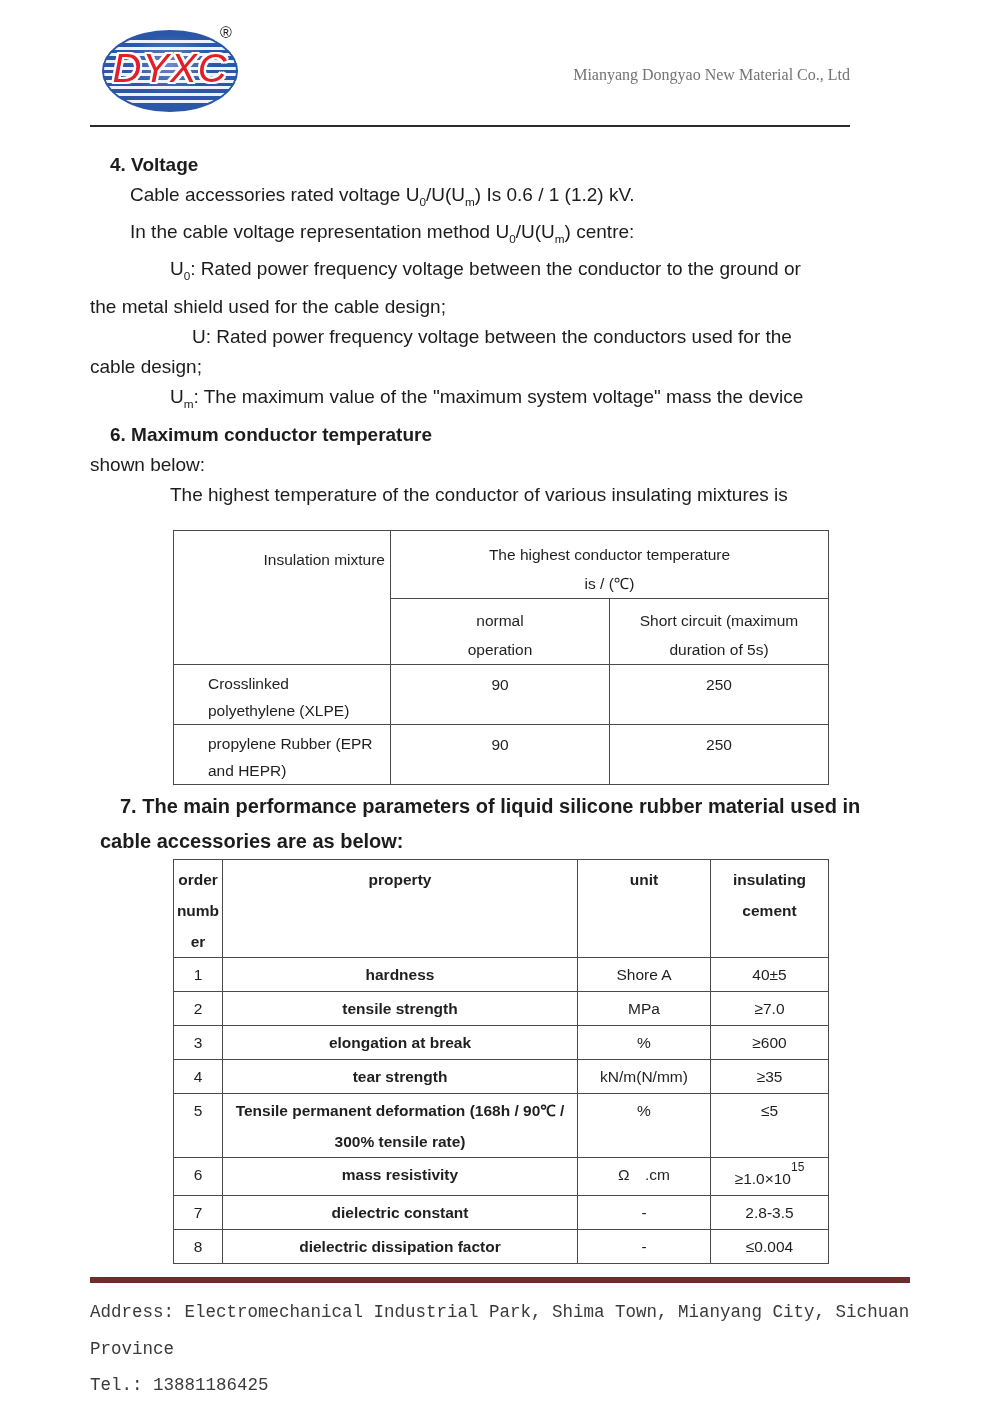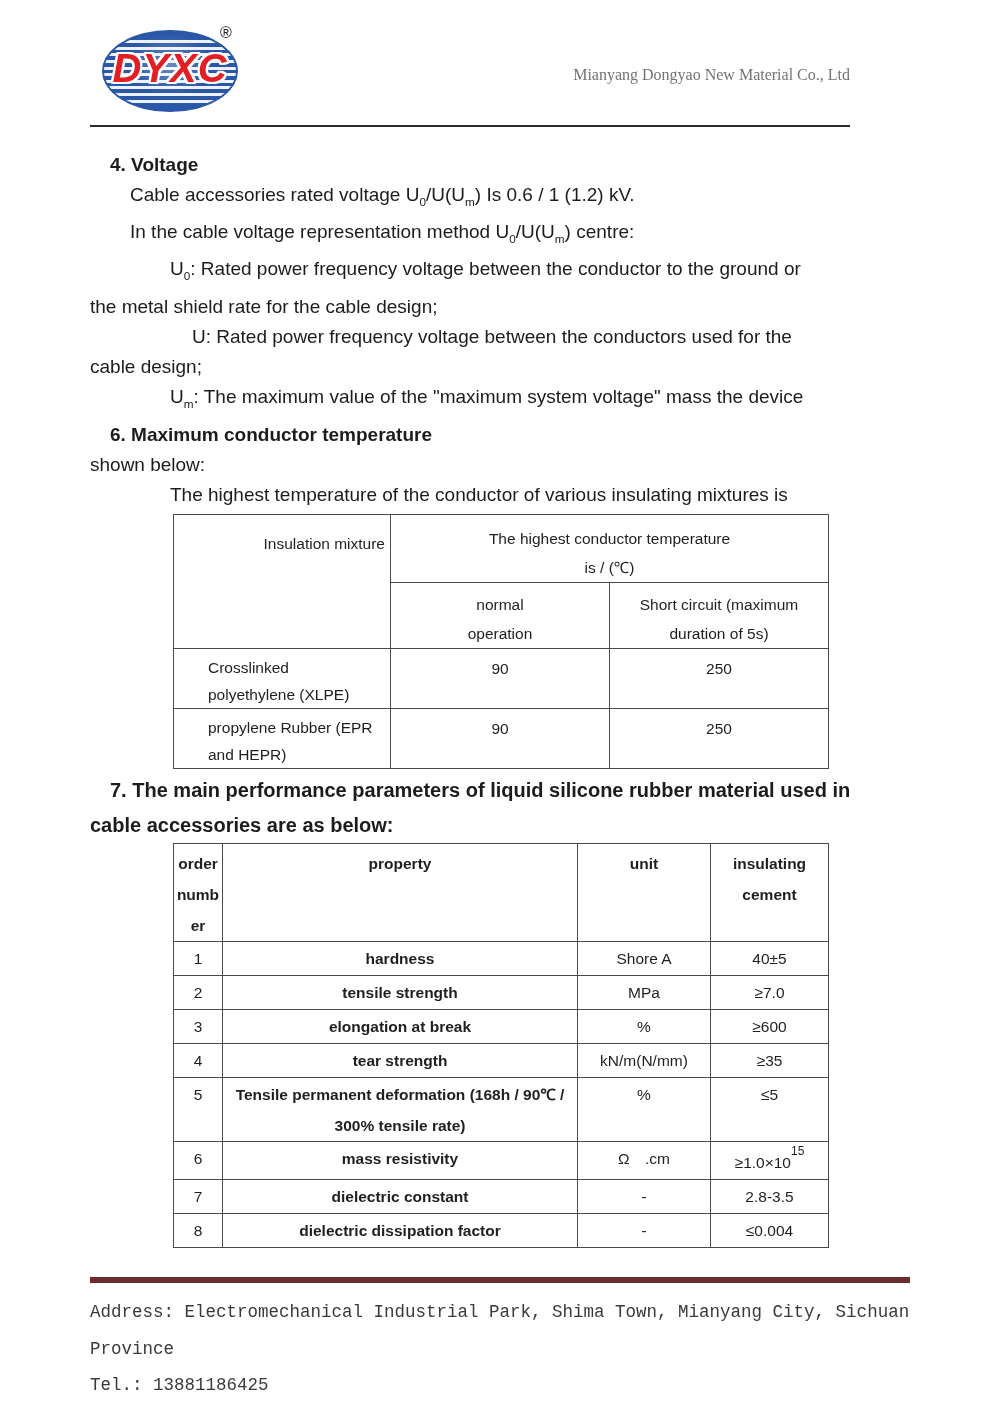--- a/index.html
+++ b/index.html
@@ -14,21 +14,21 @@
     position:absolute; left:102px; top:30px; width:136px; height:82px;
     border-radius:50%;
     background:
       radial-gradient(ellipse at 50% 42%, rgba(255,255,255,0.30) 0%, rgba(255,255,255,0) 45%),
       linear-gradient(180deg, var(--logo-blue) 0 8px, rgba(0,0,0,0) 8px calc(100% - 9px), var(--logo-blue) calc(100% - 9px) 100%),
       repeating-linear-gradient(180deg, var(--logo-blue) 0px, var(--logo-blue) 3.6px, #edf2fc 3.6px, #edf2fc 6.6px);
     box-shadow: inset 0 0 0 2px var(--logo-blue);
     display:flex; align-items:center; justify-content:center;
   }
   .logo-text {
-    font-style:italic; font-weight:bold; font-size:40px; letter-spacing:1px;
+    font-style:italic; font-weight:normal; font-size:40px; letter-spacing:1px;
     color:var(--logo-red); margin-top:-6px;
     text-shadow:-2px -2px 0 #fff, 2px -2px 0 #fff, -2px 2px 0 #fff, 2px 2px 0 #fff,
                  0 -2px 0 #fff, 0 2px 0 #fff, -2px 0 0 #fff, 2px 0 0 #fff;
     text-align:right;
   }
   .logo-reg {
     position:absolute; left:220px; top:25px; font-size:16px; color:#222;
     background:#fff; border-radius:50%; line-height:1;
   }
   .company-name {
@@ -49,28 +49,28 @@
   .content .line { font-size:19px; line-height:30.3px; }
   .bold { font-weight:bold; }
   .pl20 { padding-left:20px; }
   .pl40 { padding-left:40px; }
   .pl80 { padding-left:80px; }
   .pl102 { padding-left:102px; }
   sub { font-size:0.62em; }
   sup { font-size:0.60em; }
 
   .h7 .line { font-size:20px; line-height:35px; font-weight:bold; }
-  .h7 { margin-top:4px; }
+  .h7 { margin-top:4px;margin-left:10px; }
 
   
   table { border-collapse:collapse; table-layout:fixed; margin-left:83px; }
   td { border:1px solid #4a4a4a; font-size:15.5px; color:#1f1f1f; vertical-align:top; overflow:hidden; }
   .tline { display:block; }
 
-  .t1 { width:655px; margin-top:4px; }
+  .t1 { width:655px; margin-top:20px; }
   .t1 td { line-height:29px; }
   .t1-h1 { height:56px; } .t1-h2 { height:60px; } .t1-r { height:54px; }
   .t1 .c-mix-h { text-align:right; padding:14px 5px 0 0; }
   .t1 .c-span { text-align:center; padding-top:9px; }
   .t1 .c-sub { text-align:center; padding-top:7px; }
   .t1 .c-mix { text-align:left; padding:5px 0 0 34px; line-height:27px; }
   .t1 .c-val { text-align:center; padding-top:5px; }
 
   .t2 { width:655px; }
   .t2 td { line-height:31px; text-align:center; }
@@ -101,21 +101,21 @@
   </div>
   <span class="logo-reg">®</span>
   <div class="company-name">Mianyang Dongyao New Material Co., Ltd</div>
   <div class="header-rule"></div>
 
   <div class="content">
     <div class="line bold pl20">4. Voltage</div>
     <div class="line pl40"><span>Cable accessories rated voltage U</span><sub>0</sub><span>/U(U</span><sub>m</sub><span>) Is 0.6 / 1 (1.2) kV.</span></div>
     <div class="line pl40"><span>In the cable voltage representation method U</span><sub>0</sub><span>/U(U</span><sub>m</sub><span>) centre:</span></div>
     <div class="line pl80"><span>U</span><sub>0</sub><span>: Rated power frequency voltage between the conductor to the ground or</span></div>
-    <div class="line"><span>the metal shield rate for the cable design;</span></div>
+    <div class="line"><span>the metal shield used for the cable design;</span></div>
     <div class="line pl102"><span>U: Rated power frequency voltage between the conductors used for the</span></div>
     <div class="line"><span>cable design;</span></div>
     <div class="line pl80"><span>U</span><sub>m</sub><span>: The maximum value of the "maximum system voltage" mass the device</span></div>
     <div class="line bold pl20">6. Maximum conductor temperature</div>
     <div class="line">shown below:</div>
     <div class="line pl80">The highest temperature of the conductor of various insulating mixtures is</div>
 
     <table class="t1">
       <colgroup>
           <col style="width:217px">

